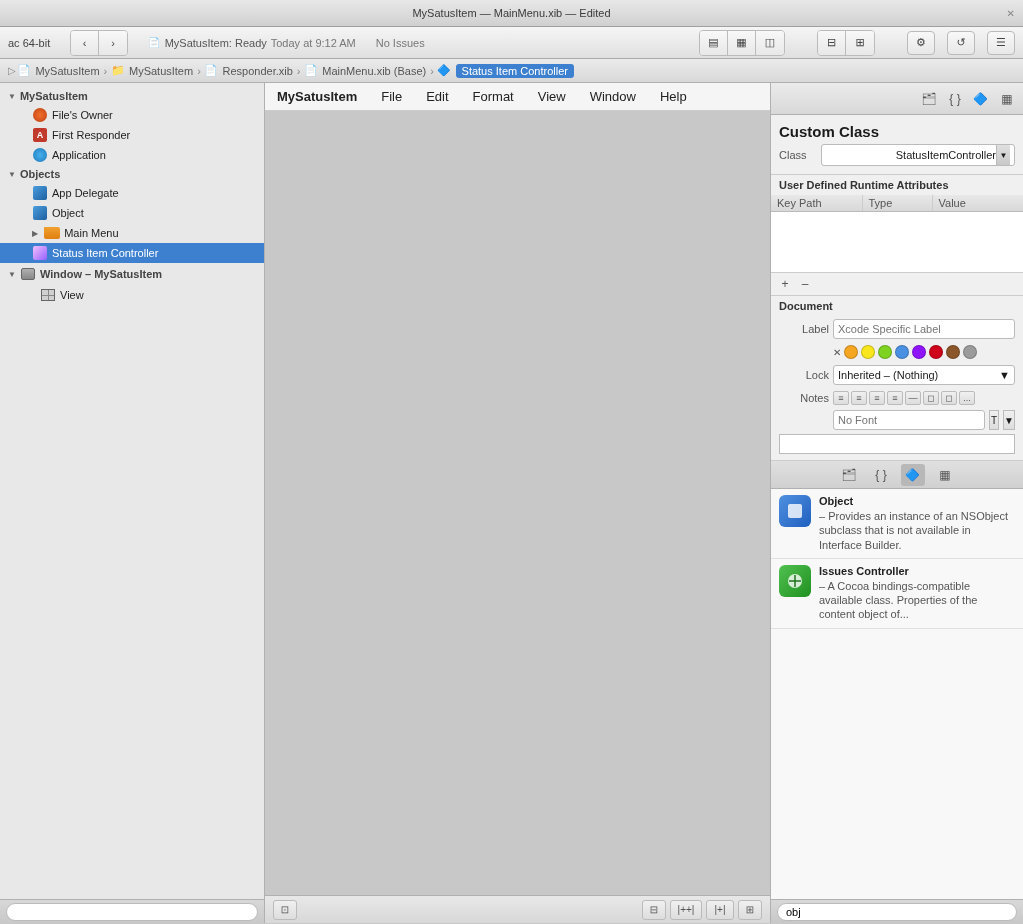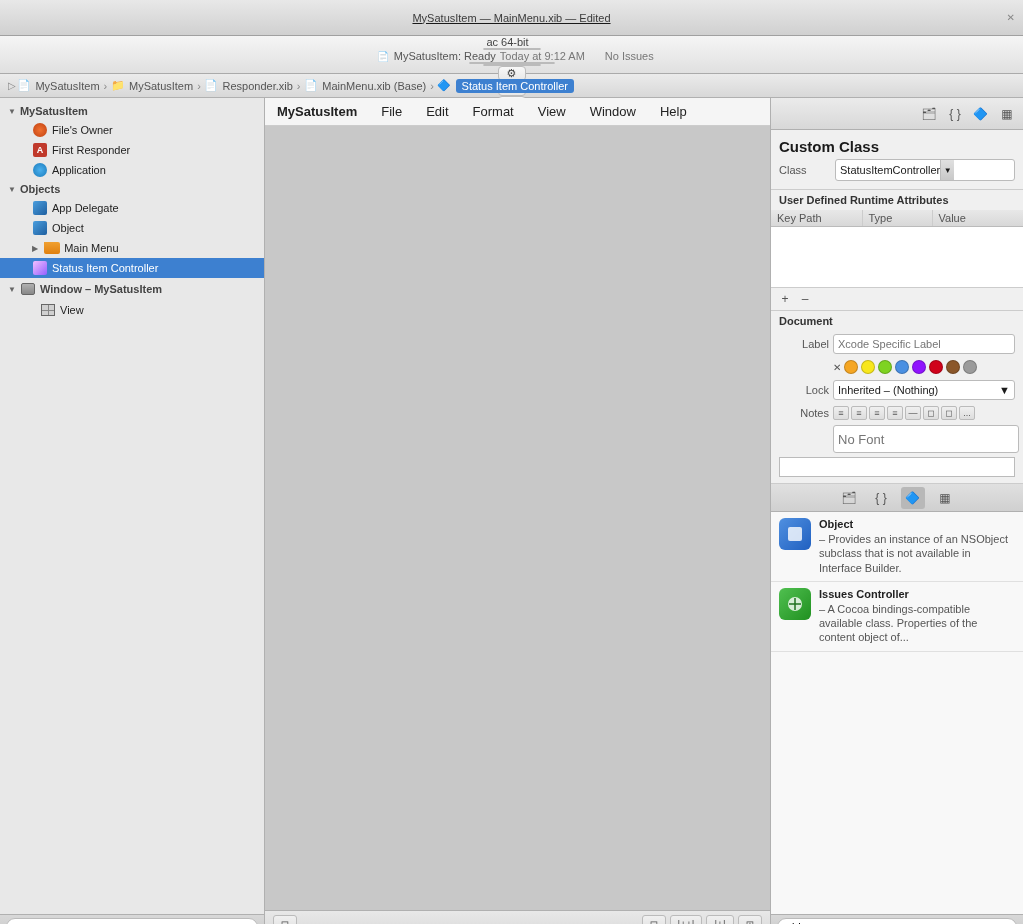--- a/index.html
+++ b/index.html
@@ -8,52 +8,50 @@
       font-size: 12px;
       background: #c8c8c8;
       width: 1023px;
       height: 924px;
       overflow: hidden;
       color: #1a1a1a;
     }
 
     
     .title-bar {
-      height: 36px;
+      height: 27px;
       background: linear-gradient(to bottom, #e8e8e8, #d0d0d0);
       border-bottom: 1px solid #a0a0a0;
       display: flex;
       align-items: center;
       justify-content: center;
       position: relative;
-      text-decoration: underline;
     }
     .title-bar-text {
       font-size: 11px;
       color: #3a3a3a;
       font-weight: 500;
     }
     .title-bar-close {
       position: absolute;
       right: 8px;
       font-size: 10px;
       color: #888;
       cursor: pointer;
     }
 
     
     .toolbar {
-      height: 38px;
+      height: 32px;
       background: linear-gradient(to bottom, #f5f5f5, #e0e0e0);
       border-bottom: 1px solid #aaa;
       display: flex;
       align-items: center;
       padding: 0 8px;
-      gap: 0;
-      flex-direction: column;
+      gap: 12px;
     }
     .toolbar-btn {
       width: 28px;
       height: 24px;
       background: linear-gradient(to bottom, #f8f8f8, #e8e8e8);
       border: 1px solid #bbb;
       border-radius: 4px;
       display: flex;
       align-items: center;
       justify-content: center;
@@ -300,35 +298,35 @@
     }
 
     
     .custom-class-section {
       padding: 8px;
       border-bottom: 1px solid #ccc;
     }
     .custom-class-row {
       display: flex;
       align-items: center;
-      gap: 20px;
+      gap: 6px;
       font-size: 11px;
     }
     .custom-class-label { color: #555; min-width: 36px; }
     .custom-class-input {
       flex: 1;
       height: 22px;
       border: 1px solid #bbb;
       border-radius: 3px;
       background: white;
       padding: 0 4px;
       font-size: 11px;
       display: flex;
       align-items: center;
-      justify-content: flex-start;
+      justify-content: flex-end;
     }
     .custom-class-arrow {
       width: 14px;
       background: linear-gradient(to bottom, #e0e0e0, #c8c8c8);
       border-left: 1px solid #bbb;
       display: flex;
       align-items: center;
       justify-content: center;
       font-size: 8px;
       height: 100%;
@@ -436,26 +434,26 @@
       font-size: 9px; cursor: pointer; color: #555;
     }
     .notes-font-row {
       display: flex;
       align-items: center;
       padding: 2px 8px;
       gap: 4px;
     }
     .notes-font-input {
       flex: 1;
-      height: 28px;
+      height: 20px;
       border: 1px solid #bbb;
       border-radius: 3px;
       background: white;
       padding: 0 4px;
-      font-size: 13px;
+      font-size: 11px;
       color: #888;
     }
     .notes-font-btn {
       width: 16px; height: 20px;
       background: linear-gradient(to bottom, #f0f0f0, #ddd);
       border: 1px solid #bbb;
       display: flex; align-items: center; justify-content: center;
       font-size: 10px; cursor: pointer;
     }
 

